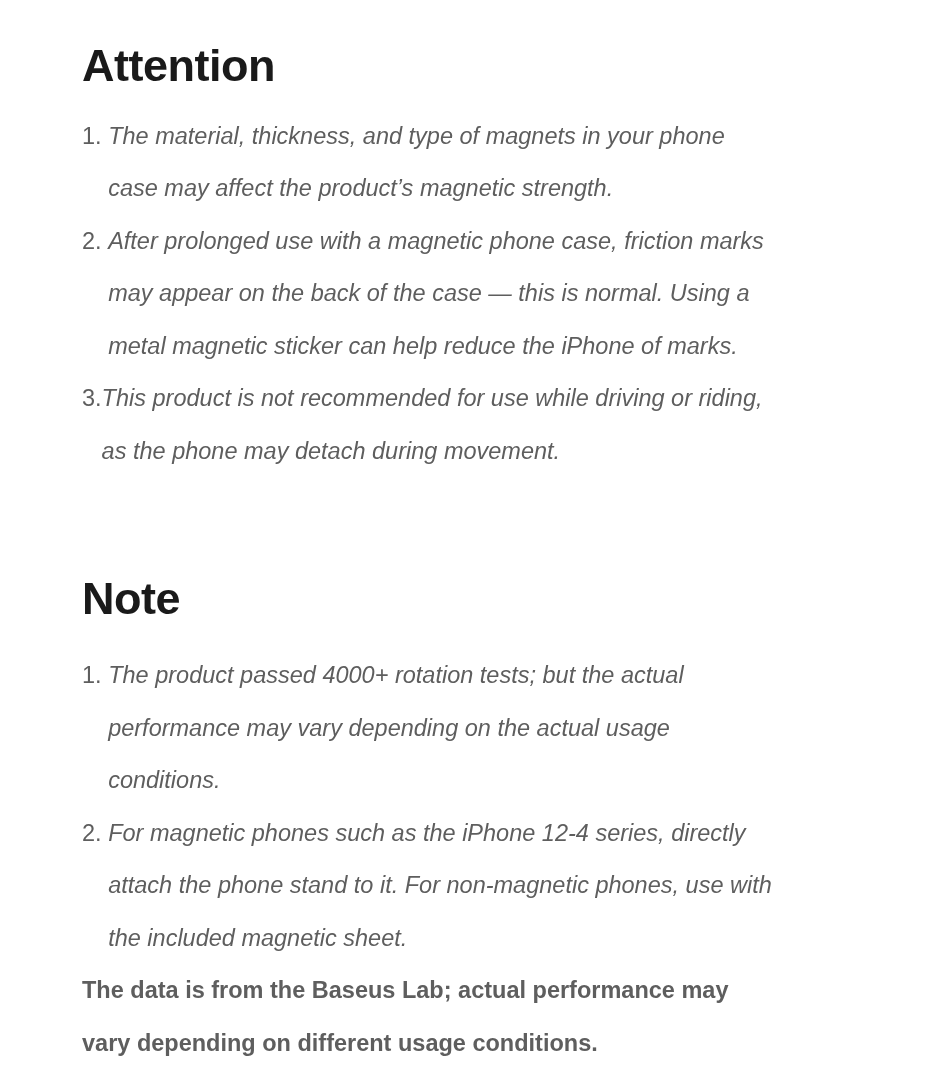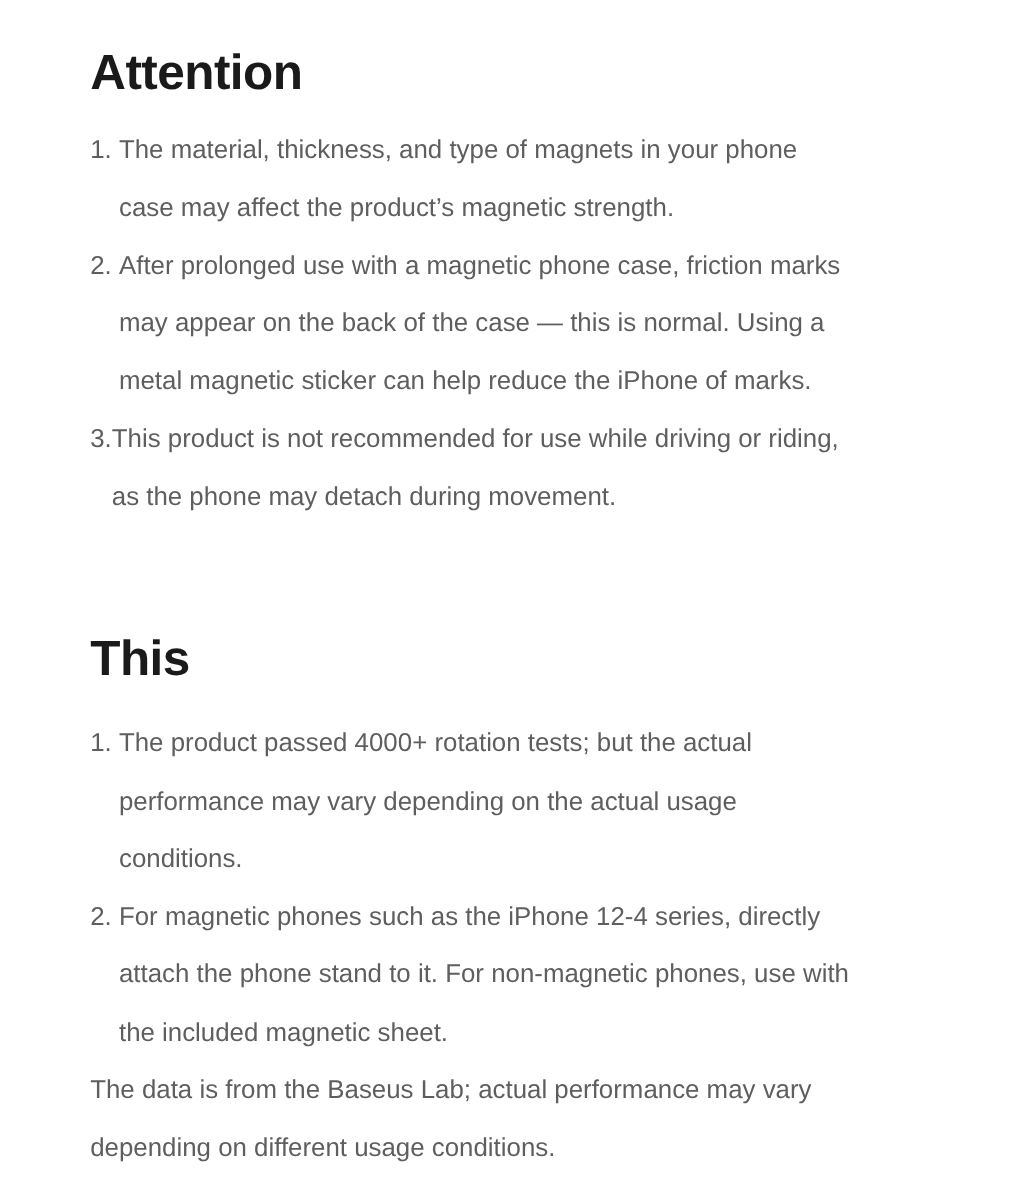--- a/index.html
+++ b/index.html
@@ -49,26 +49,27 @@
     color: #5e5e5e;
     font-weight: 400;
   }
   .list-item .marker {
     flex: 0 0 auto;
     white-space: pre;
     color: #5e5e5e;
   }
   .list-item .item-text {
     flex: 1 1 auto;
+    font-style: italic;
   }
   .trailing-note {
     font-size: 23.5px;
     line-height: 52.5px;
     color: #5e5e5e;
-    font-weight: 400;
+    font-weight: 700;
     margin-top: 0;
   }
   .spacer-bottom {
     height: 40px;
   }
 </style>
 </head>
 <body>
 
 <div class="page">
@@ -85,21 +86,21 @@
         <span class="item-text">After prolonged use with a magnetic phone case, friction marks may appear on the back of the case — this is normal. Using a metal magnetic sticker can help reduce the iPhone of marks.</span>
       </li>
       <li class="list-item">
         <span class="marker">3.</span>
         <span class="item-text">This product is not recommended for use while driving or riding, as the phone may detach during movement.</span>
       </li>
     </ul>
   </section>
 
   <section class="section note">
-    <h1 class="section-title">This</h1>
+    <h1 class="section-title">Note</h1>
     <ul class="list">
       <li class="list-item">
         <span class="marker">1. </span>
         <span class="item-text">The product passed 4000+ rotation tests; but the actual performance may vary depending on the actual usage conditions.</span>
       </li>
       <li class="list-item">
         <span class="marker">2. </span>
         <span class="item-text">For magnetic phones such as the iPhone 12-4 series, directly attach the phone stand to it. For non-magnetic phones, use with the included magnetic sheet.</span>
       </li>
     </ul>

